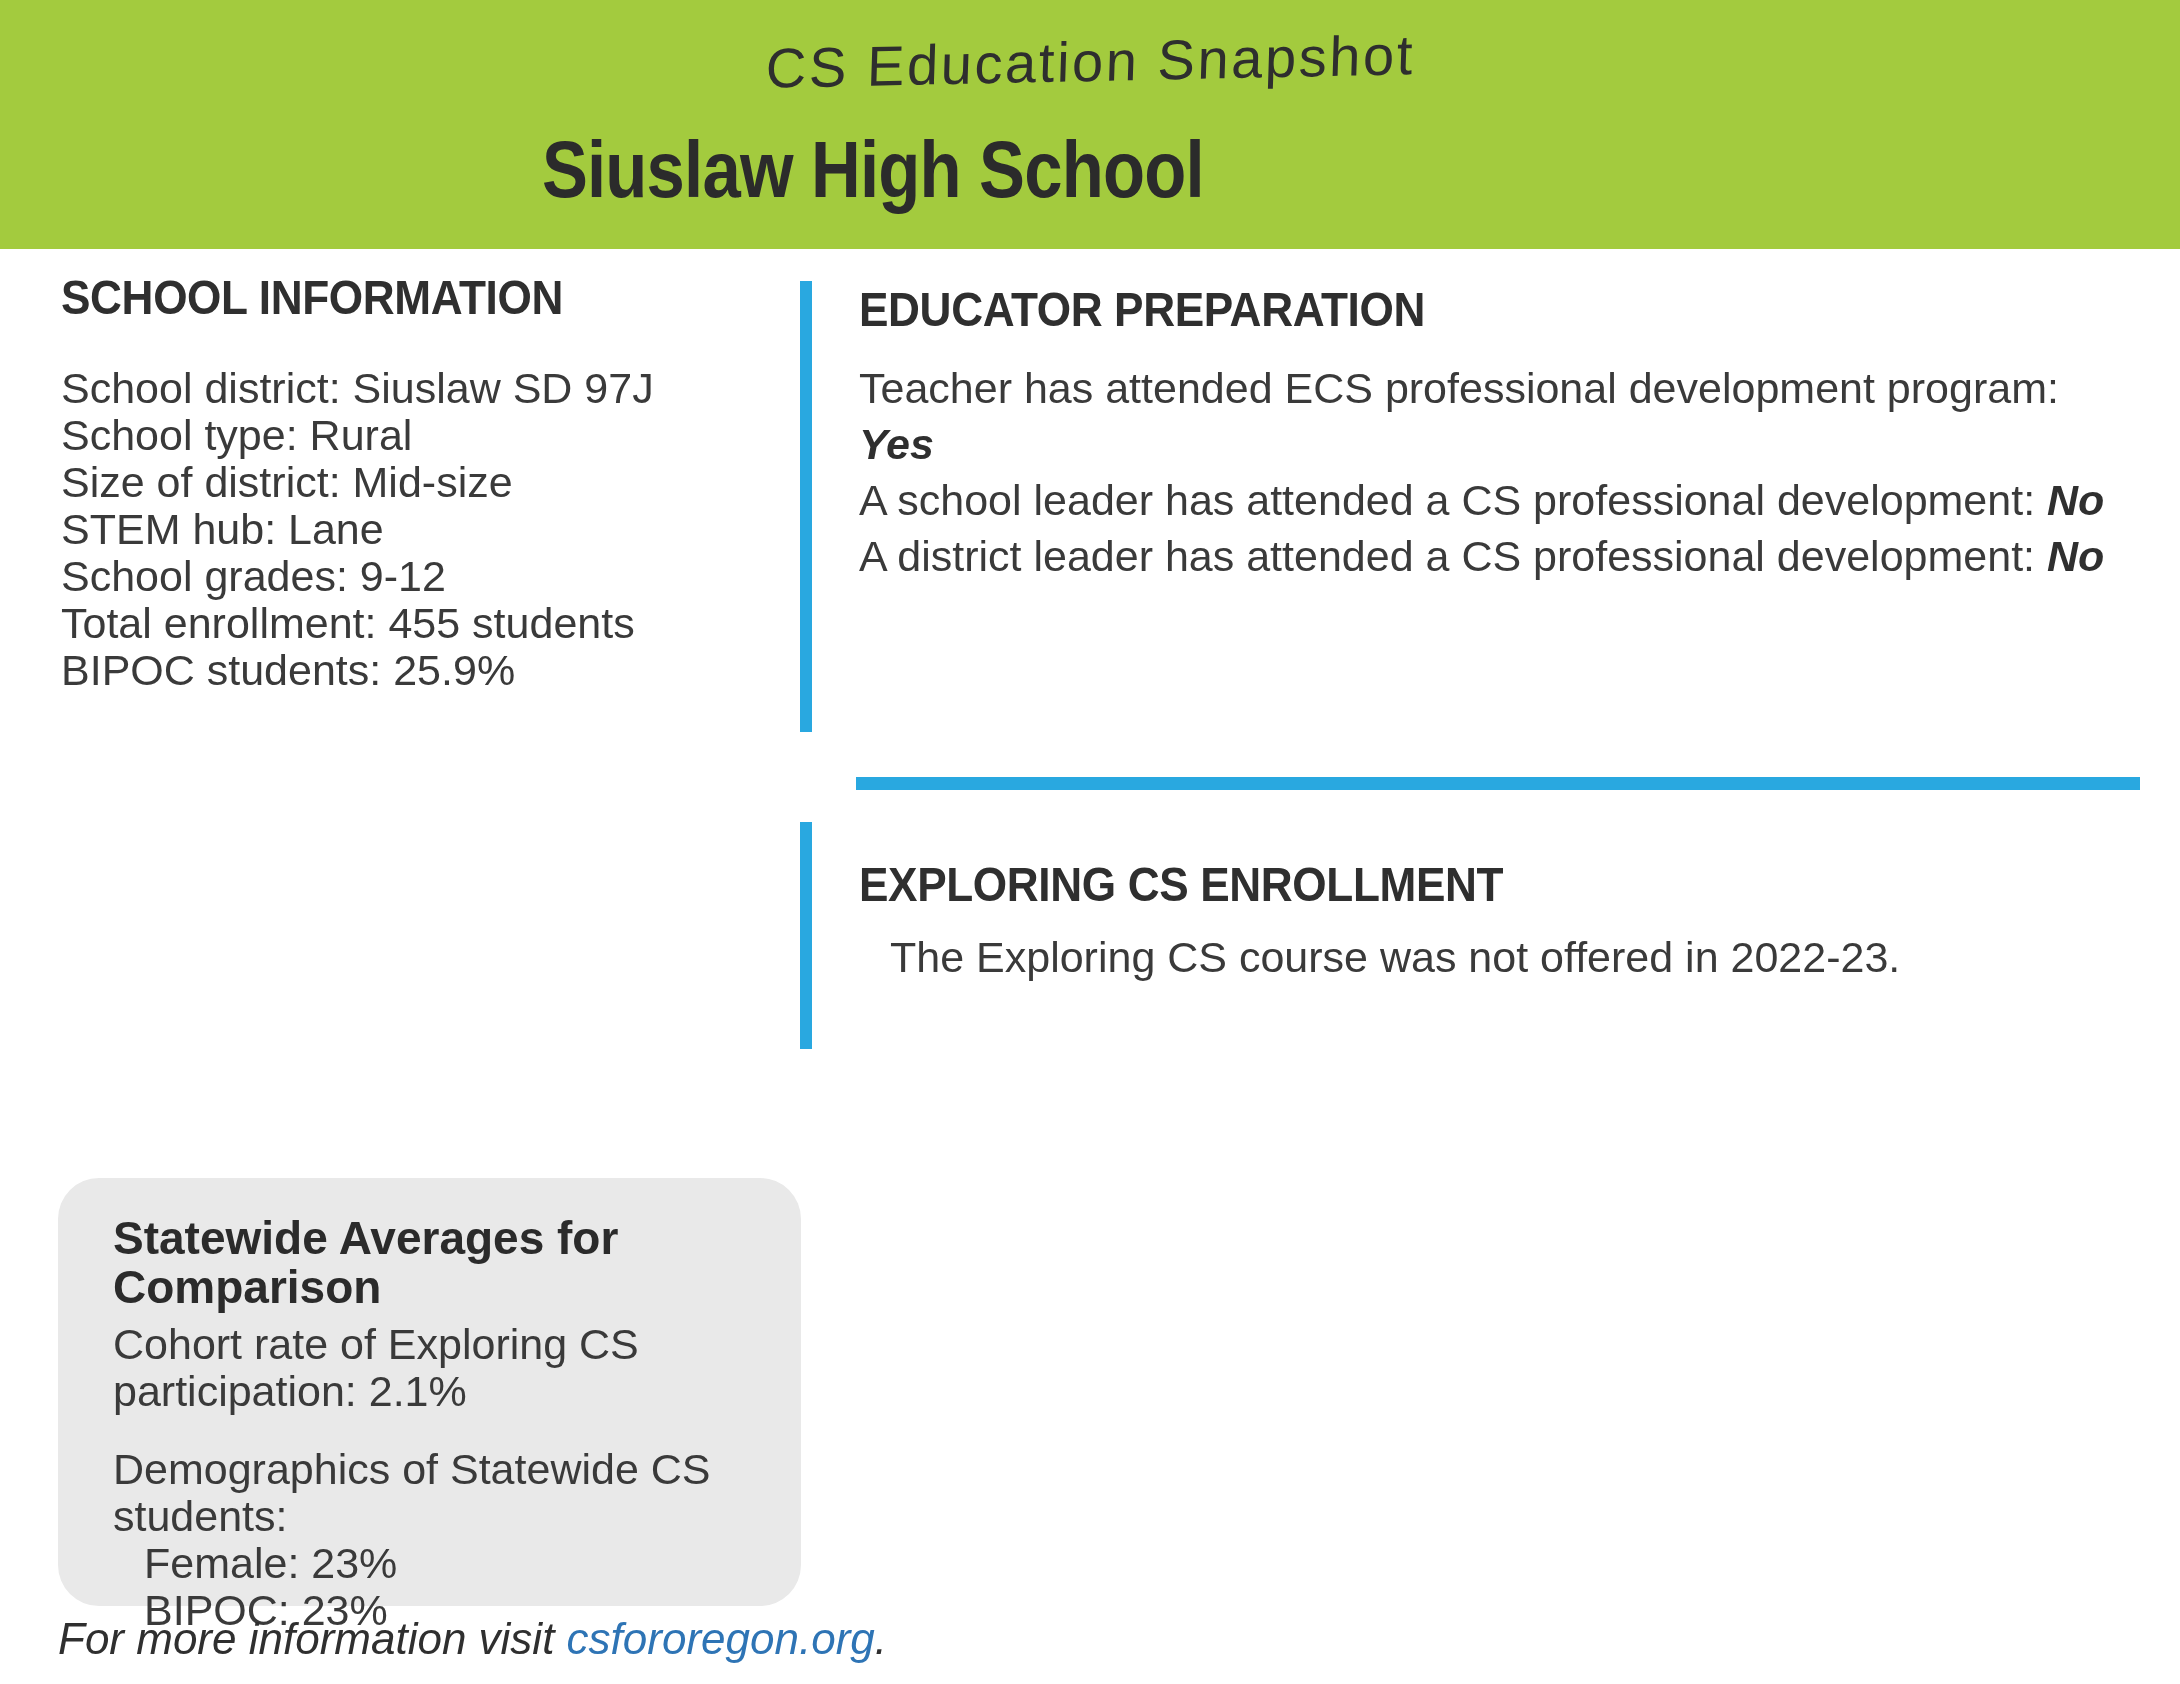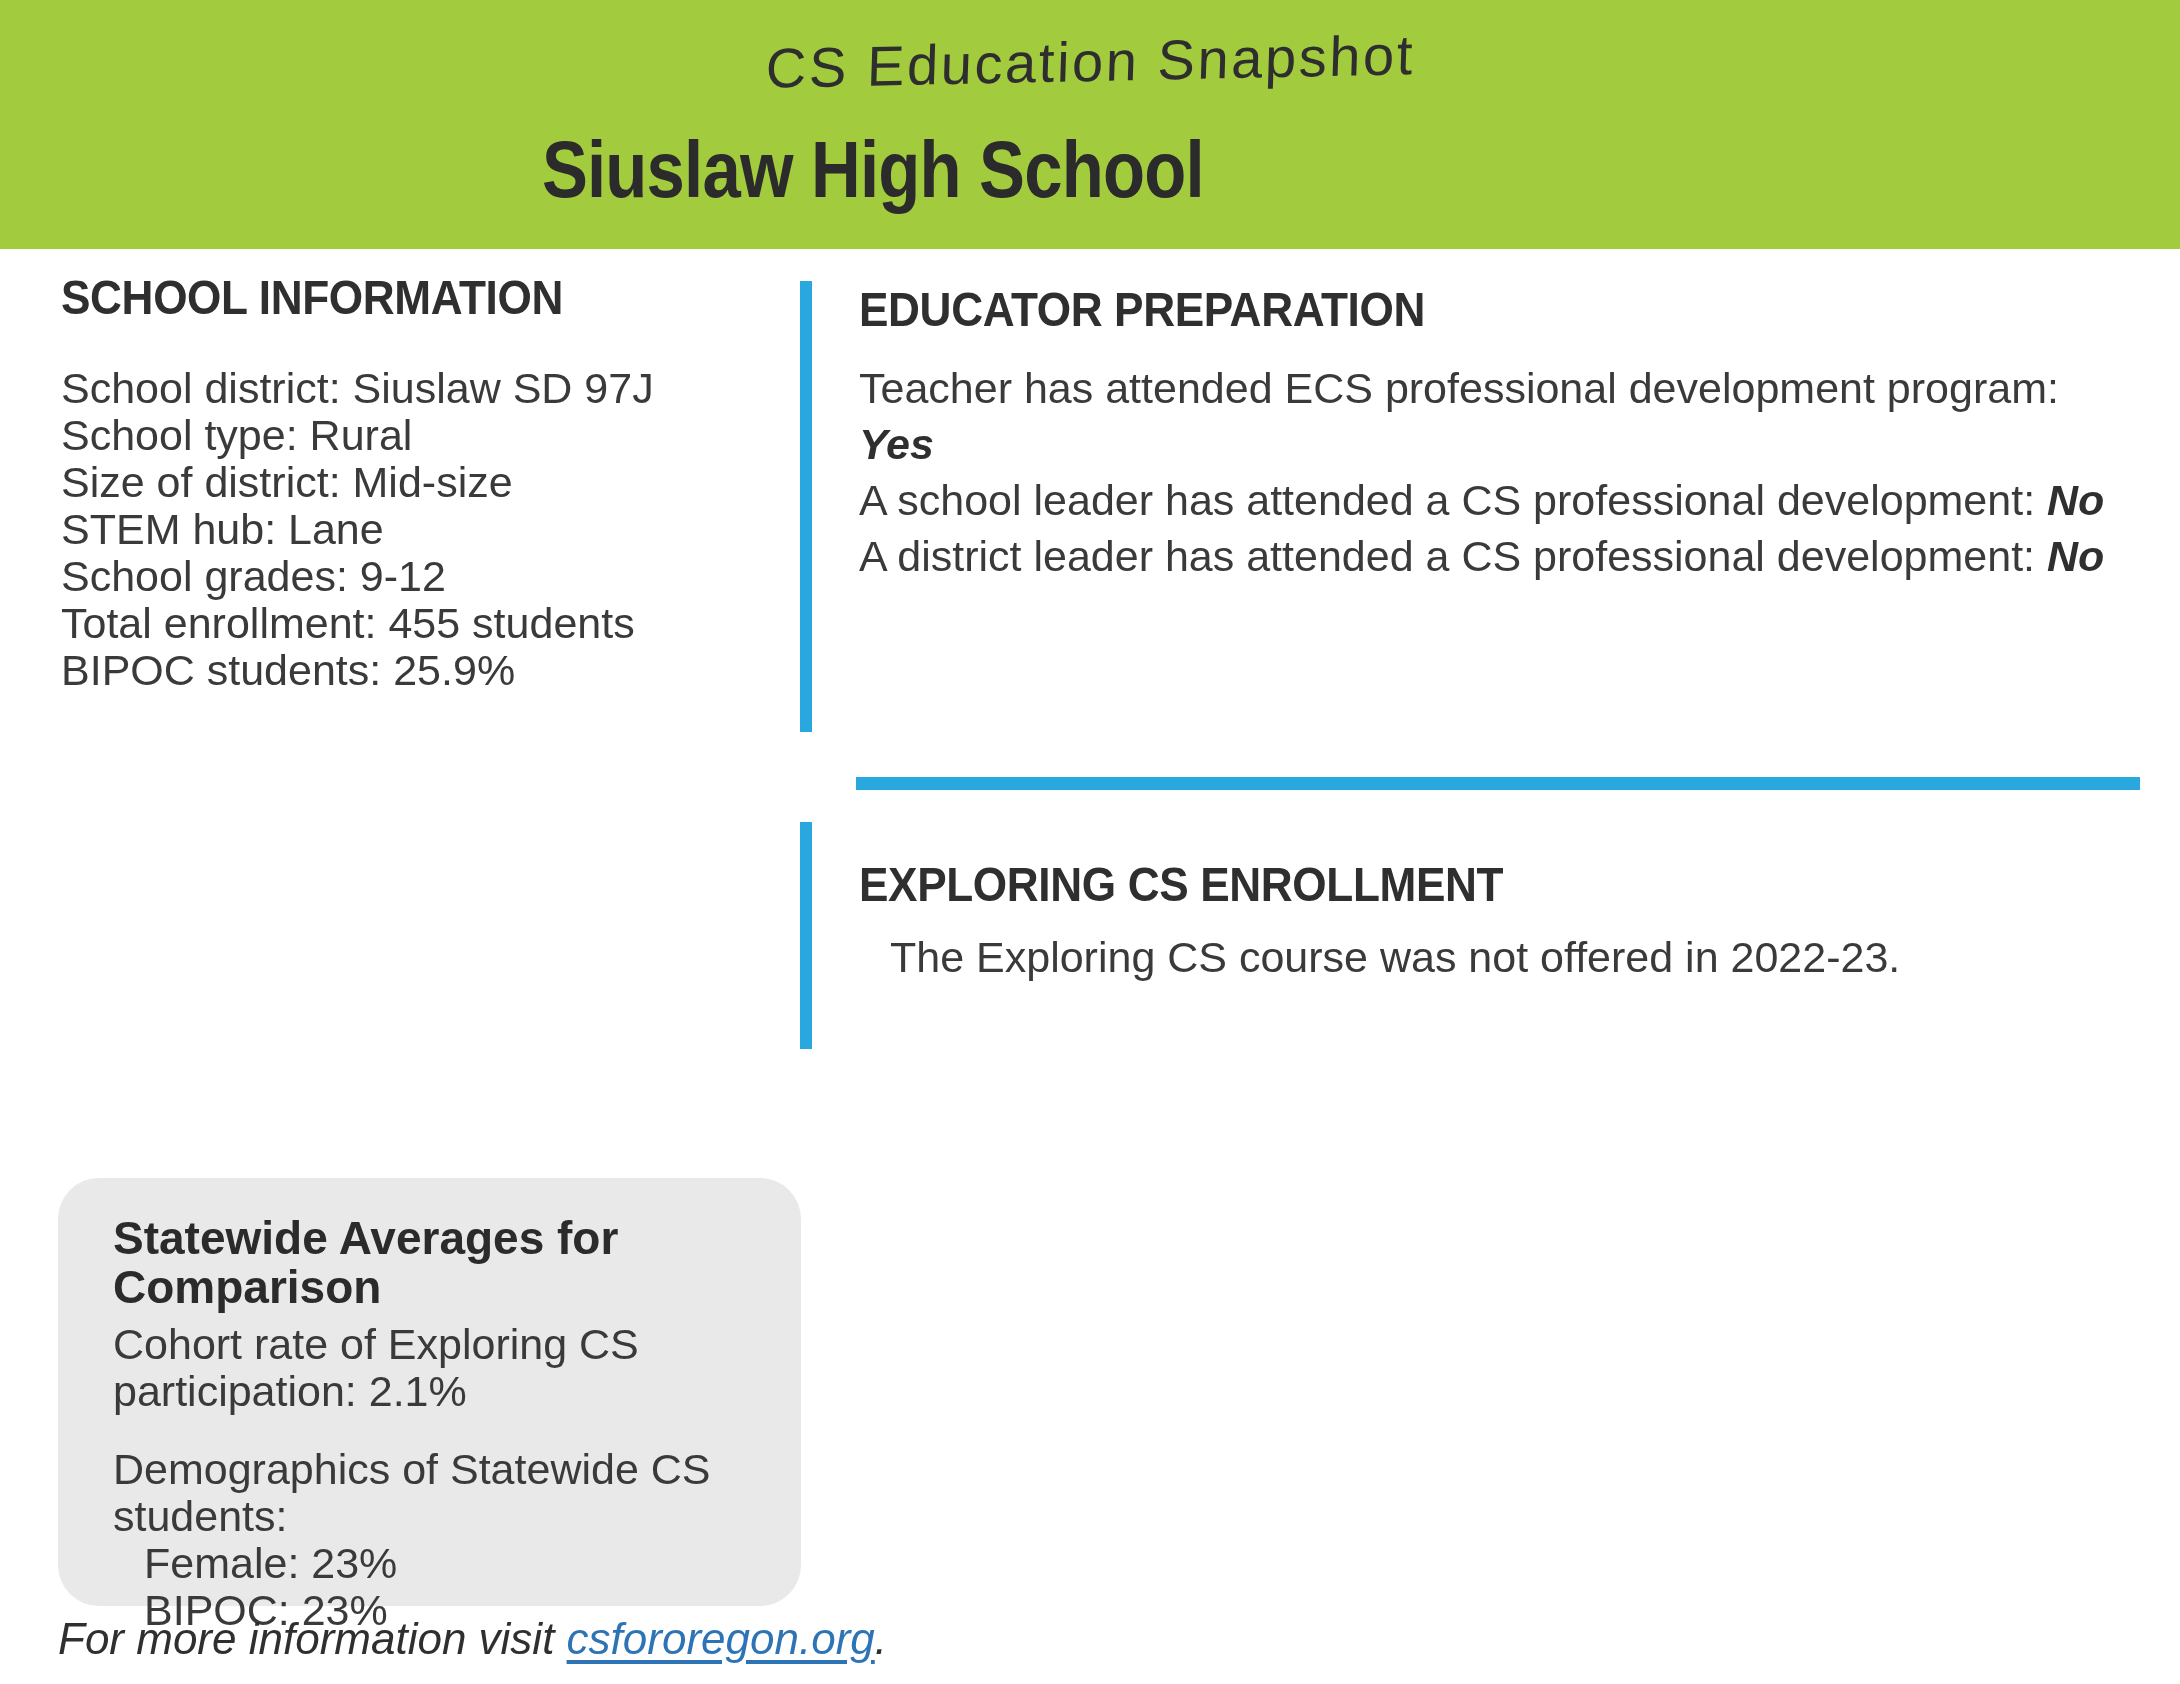--- a/index.html
+++ b/index.html
@@ -81,21 +81,20 @@
   .stat-para2{margin-top:31px;font-size:43px;line-height:47px;color:var(--text);}
   .stat-indent{padding-left:31px;}
   
   .footer{
     position:absolute;left:58px;top:1613px;width:1022px;
     font-size:44px;line-height:51px;font-style:italic;color:#2F2F2F;
     white-space:nowrap;
   }
   .footer a{
     color:var(--link_blue);
-    text-decoration:underline;
     text-underline-offset:6px;
     cursor:pointer;
   }
 </style>
 </head>
 <body>
 
 <div class="page">
 
   <div class="banner">

